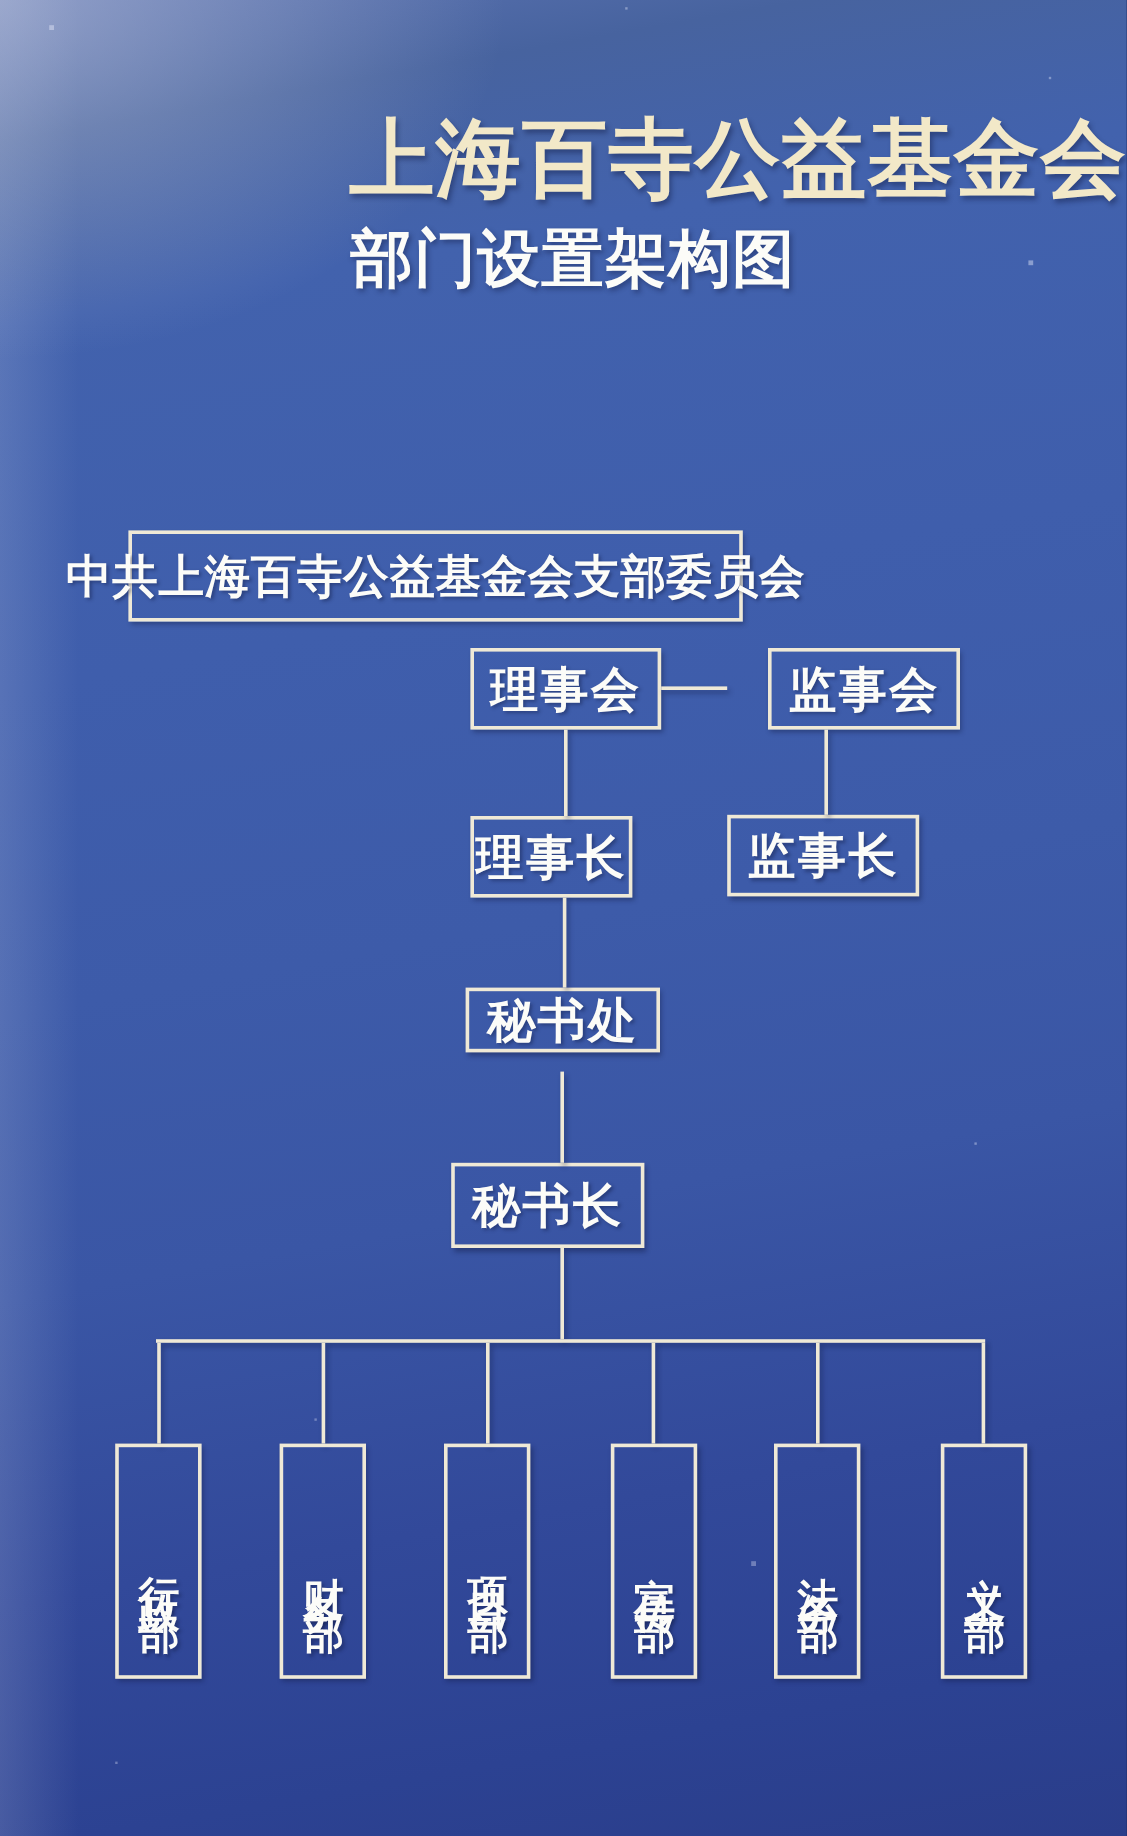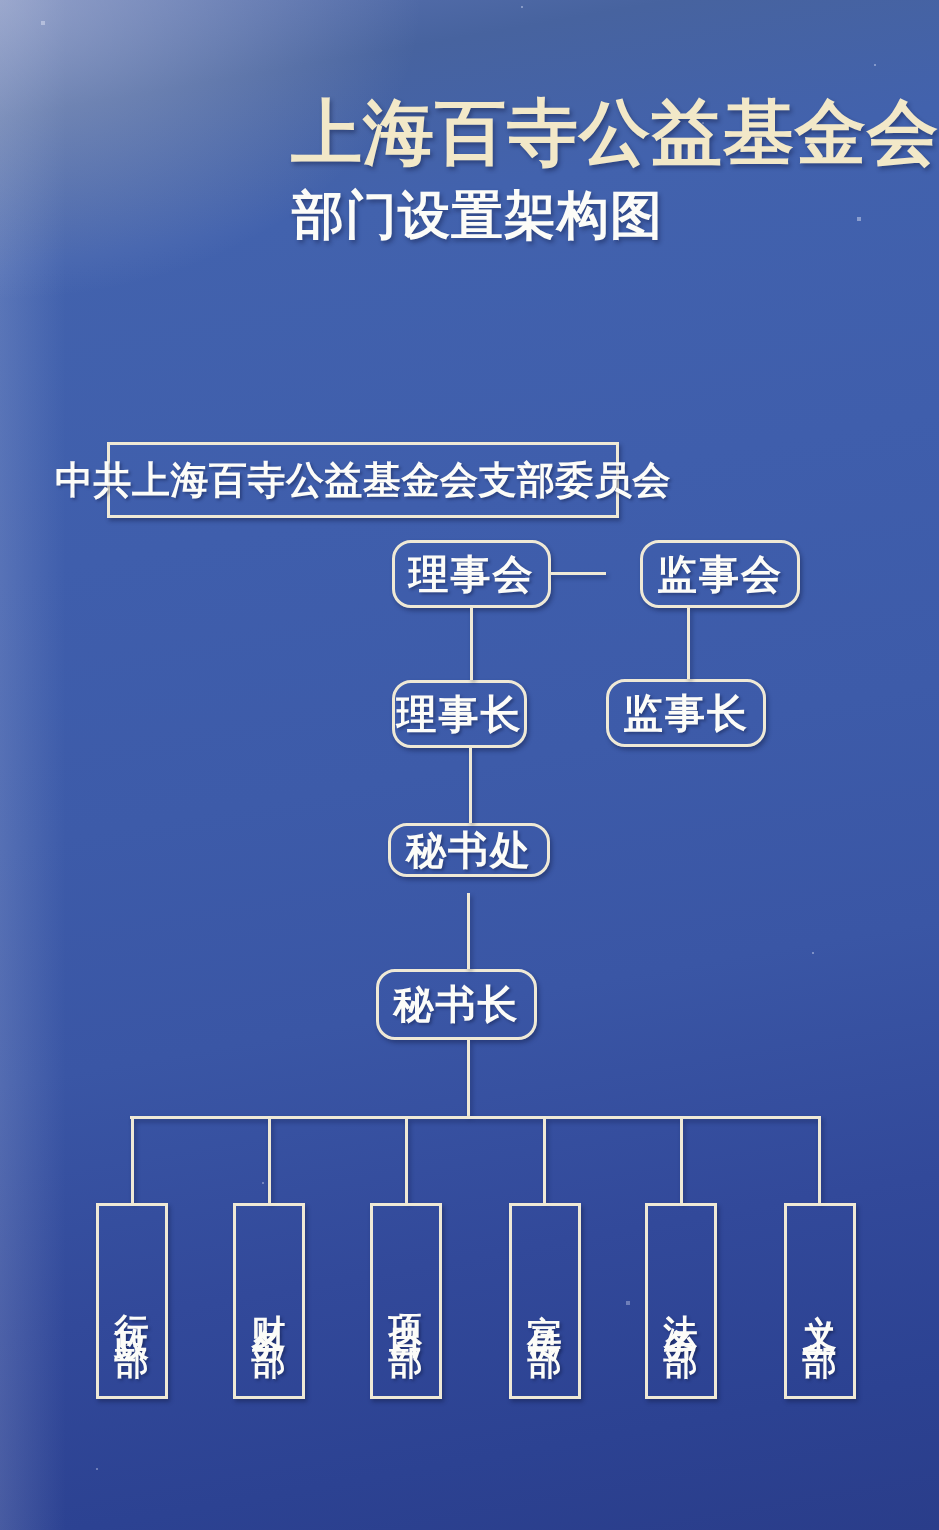--- a/index.html
+++ b/index.html
@@ -57,21 +57,21 @@
     position:absolute;
     border:3px solid var(--line);
     box-shadow:2px 3px 4px var(--shadow);
     display:flex;align-items:center;justify-content:center;
     color:var(--text);font-weight:bold;
     text-shadow:2px 2px 3px var(--shadow);
     box-sizing:border-box;
     white-space:nowrap;
   }
   .node-party{left:107px;top:414px;width:512px;height:76px;font-size:38px;letter-spacing:0.5px;margin-top:28px;}
-  .node-mid{font-size:40px;letter-spacing:2px;border-radius:19px;}
+  .node-mid{font-size:40px;letter-spacing:2px;}
   .node-council{left:392px;top:540px;width:159px;height:68px;}
   .node-supervisory{left:606px;top:540px;width:160px;height:68px;margin-left:34px;}
   .node-chairman{left:392px;top:680px;width:135px;height:68px;}
   .node-chief-supervisor{left:606px;top:679px;width:160px;height:68px;}
   .node-secretariat{left:388px;top:823px;width:162px;height:54px;}
   .node-secretary-general{left:376px;top:969px;width:161px;height:71px;}
   .node-dept{top:1203px;width:72px;height:196px;}
   .node-dept .vtext{
     writing-mode:vertical-rl;text-orientation:upright;
     font-size:34px;letter-spacing:14px;font-weight:bold;

